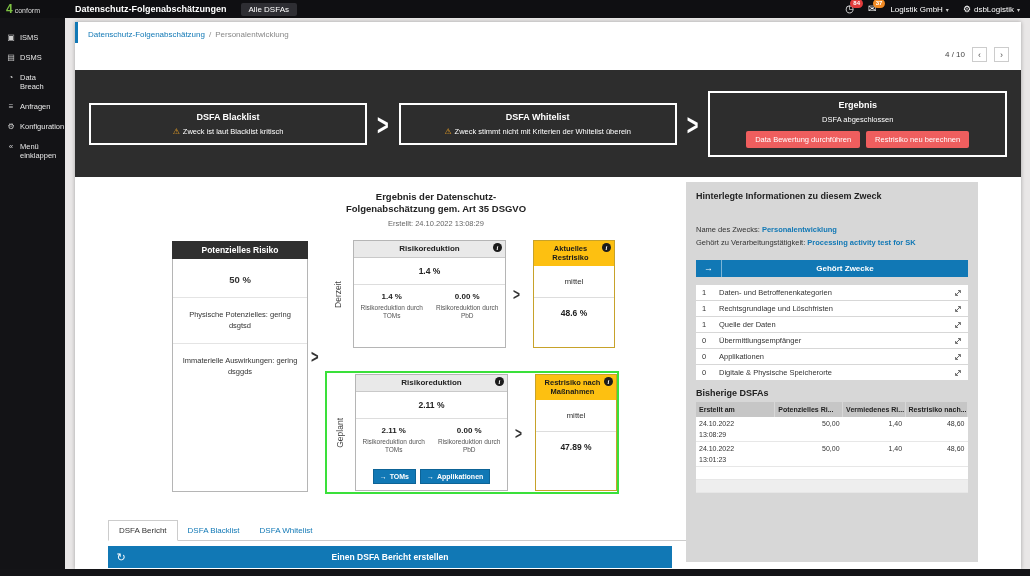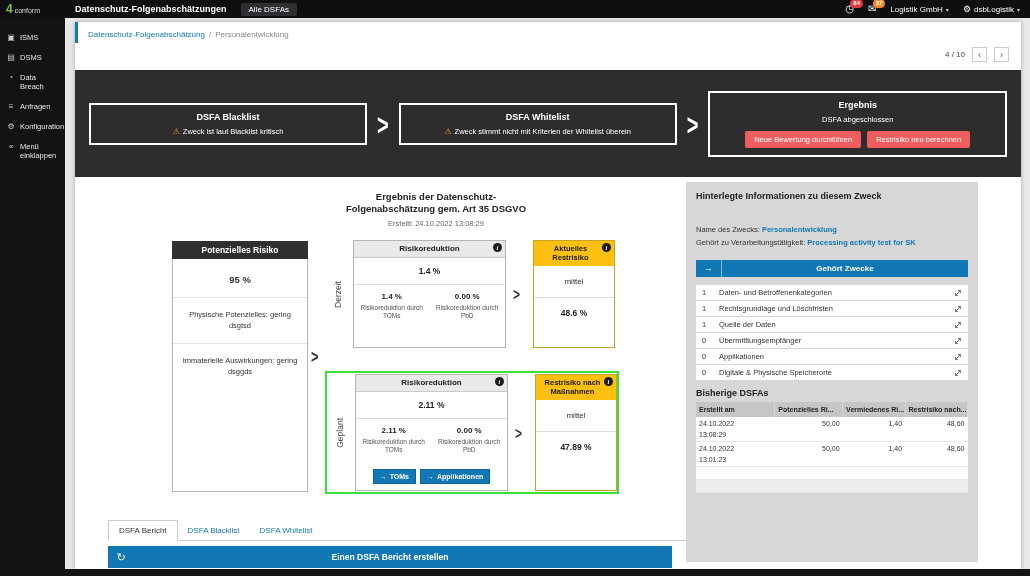--- a/index.html
+++ b/index.html
@@ -204,37 +204,37 @@
           <div class="bb-title">DSFA Whitelist</div>
           <div class="bb-text">
             <span class="warn">⚠</span><span>Zweck stimmt nicht mit Kriterien der Whitelist überein</span>
           </div>
         </div>
         <div class="banner-chevron">&gt;</div>
         <div class="banner-box result">
           <div class="bb-title">Ergebnis</div>
           <div class="bb-text">DSFA abgeschlossen</div>
           <div class="banner-buttons">
-            <button class="red-btn">Neue Bewertung durchführen</button>
+            <button class="red-btn">Data Bewertung durchführen</button>
             <button class="red-btn">Restrisiko neu berechnen</button>
           </div>
         </div>
       </div>
 
       <div class="result-zone">
         <div class="result-title">
           <div class="t">Ergebnis der Datenschutz-</div>
           <div class="t">Folgenabschätzung gem. Art 35 DSGVO</div>
           <div class="sub">Erstellt: 24.10.2022 13:08:29</div>
         </div>
 
         <div class="pot-box">
           <div class="pot-header">Potenzielles Risiko</div>
           <div class="pot-body">
-            <div class="pot-val">95 %</div>
+            <div class="pot-val">50 %</div>
             <div class="pot-item">
               <div>Physische Potenzielles: gering</div>
               <div>dsgtsd</div>
             </div>
             <div class="pot-item">
               <div>Immaterielle Auswirkungen: gering</div>
               <div>dsggds</div>
             </div>
           </div>
         </div>

